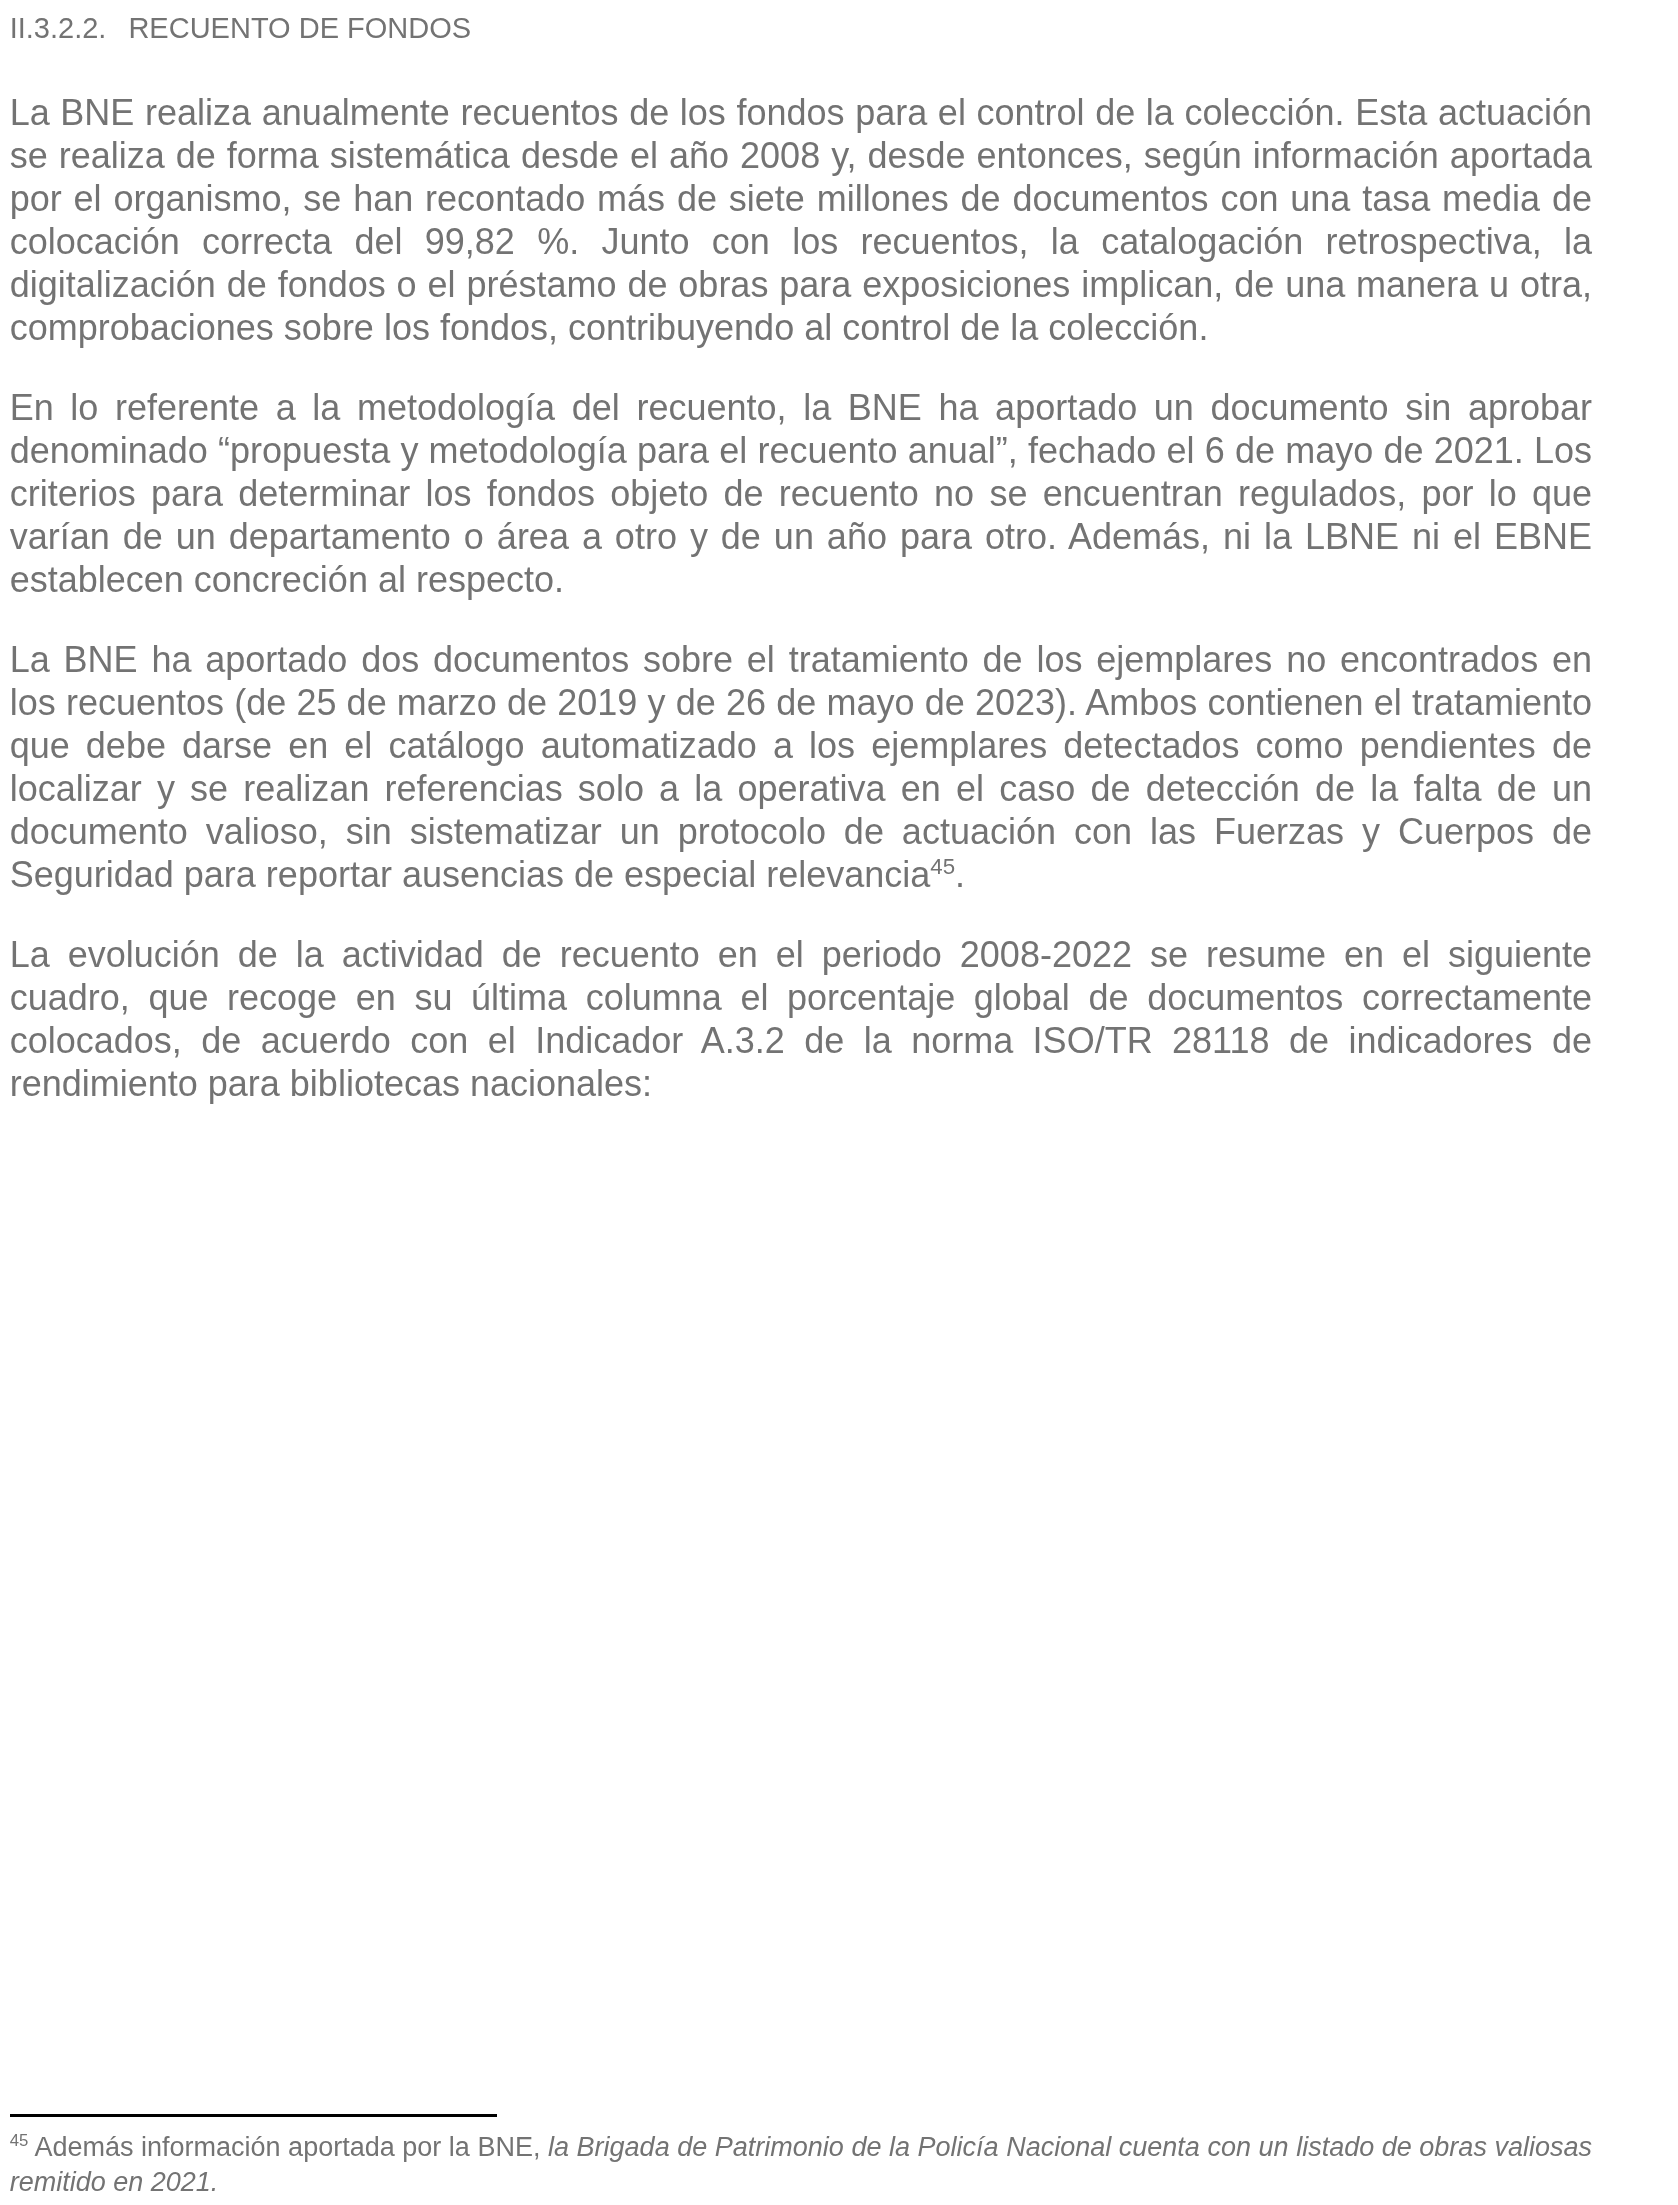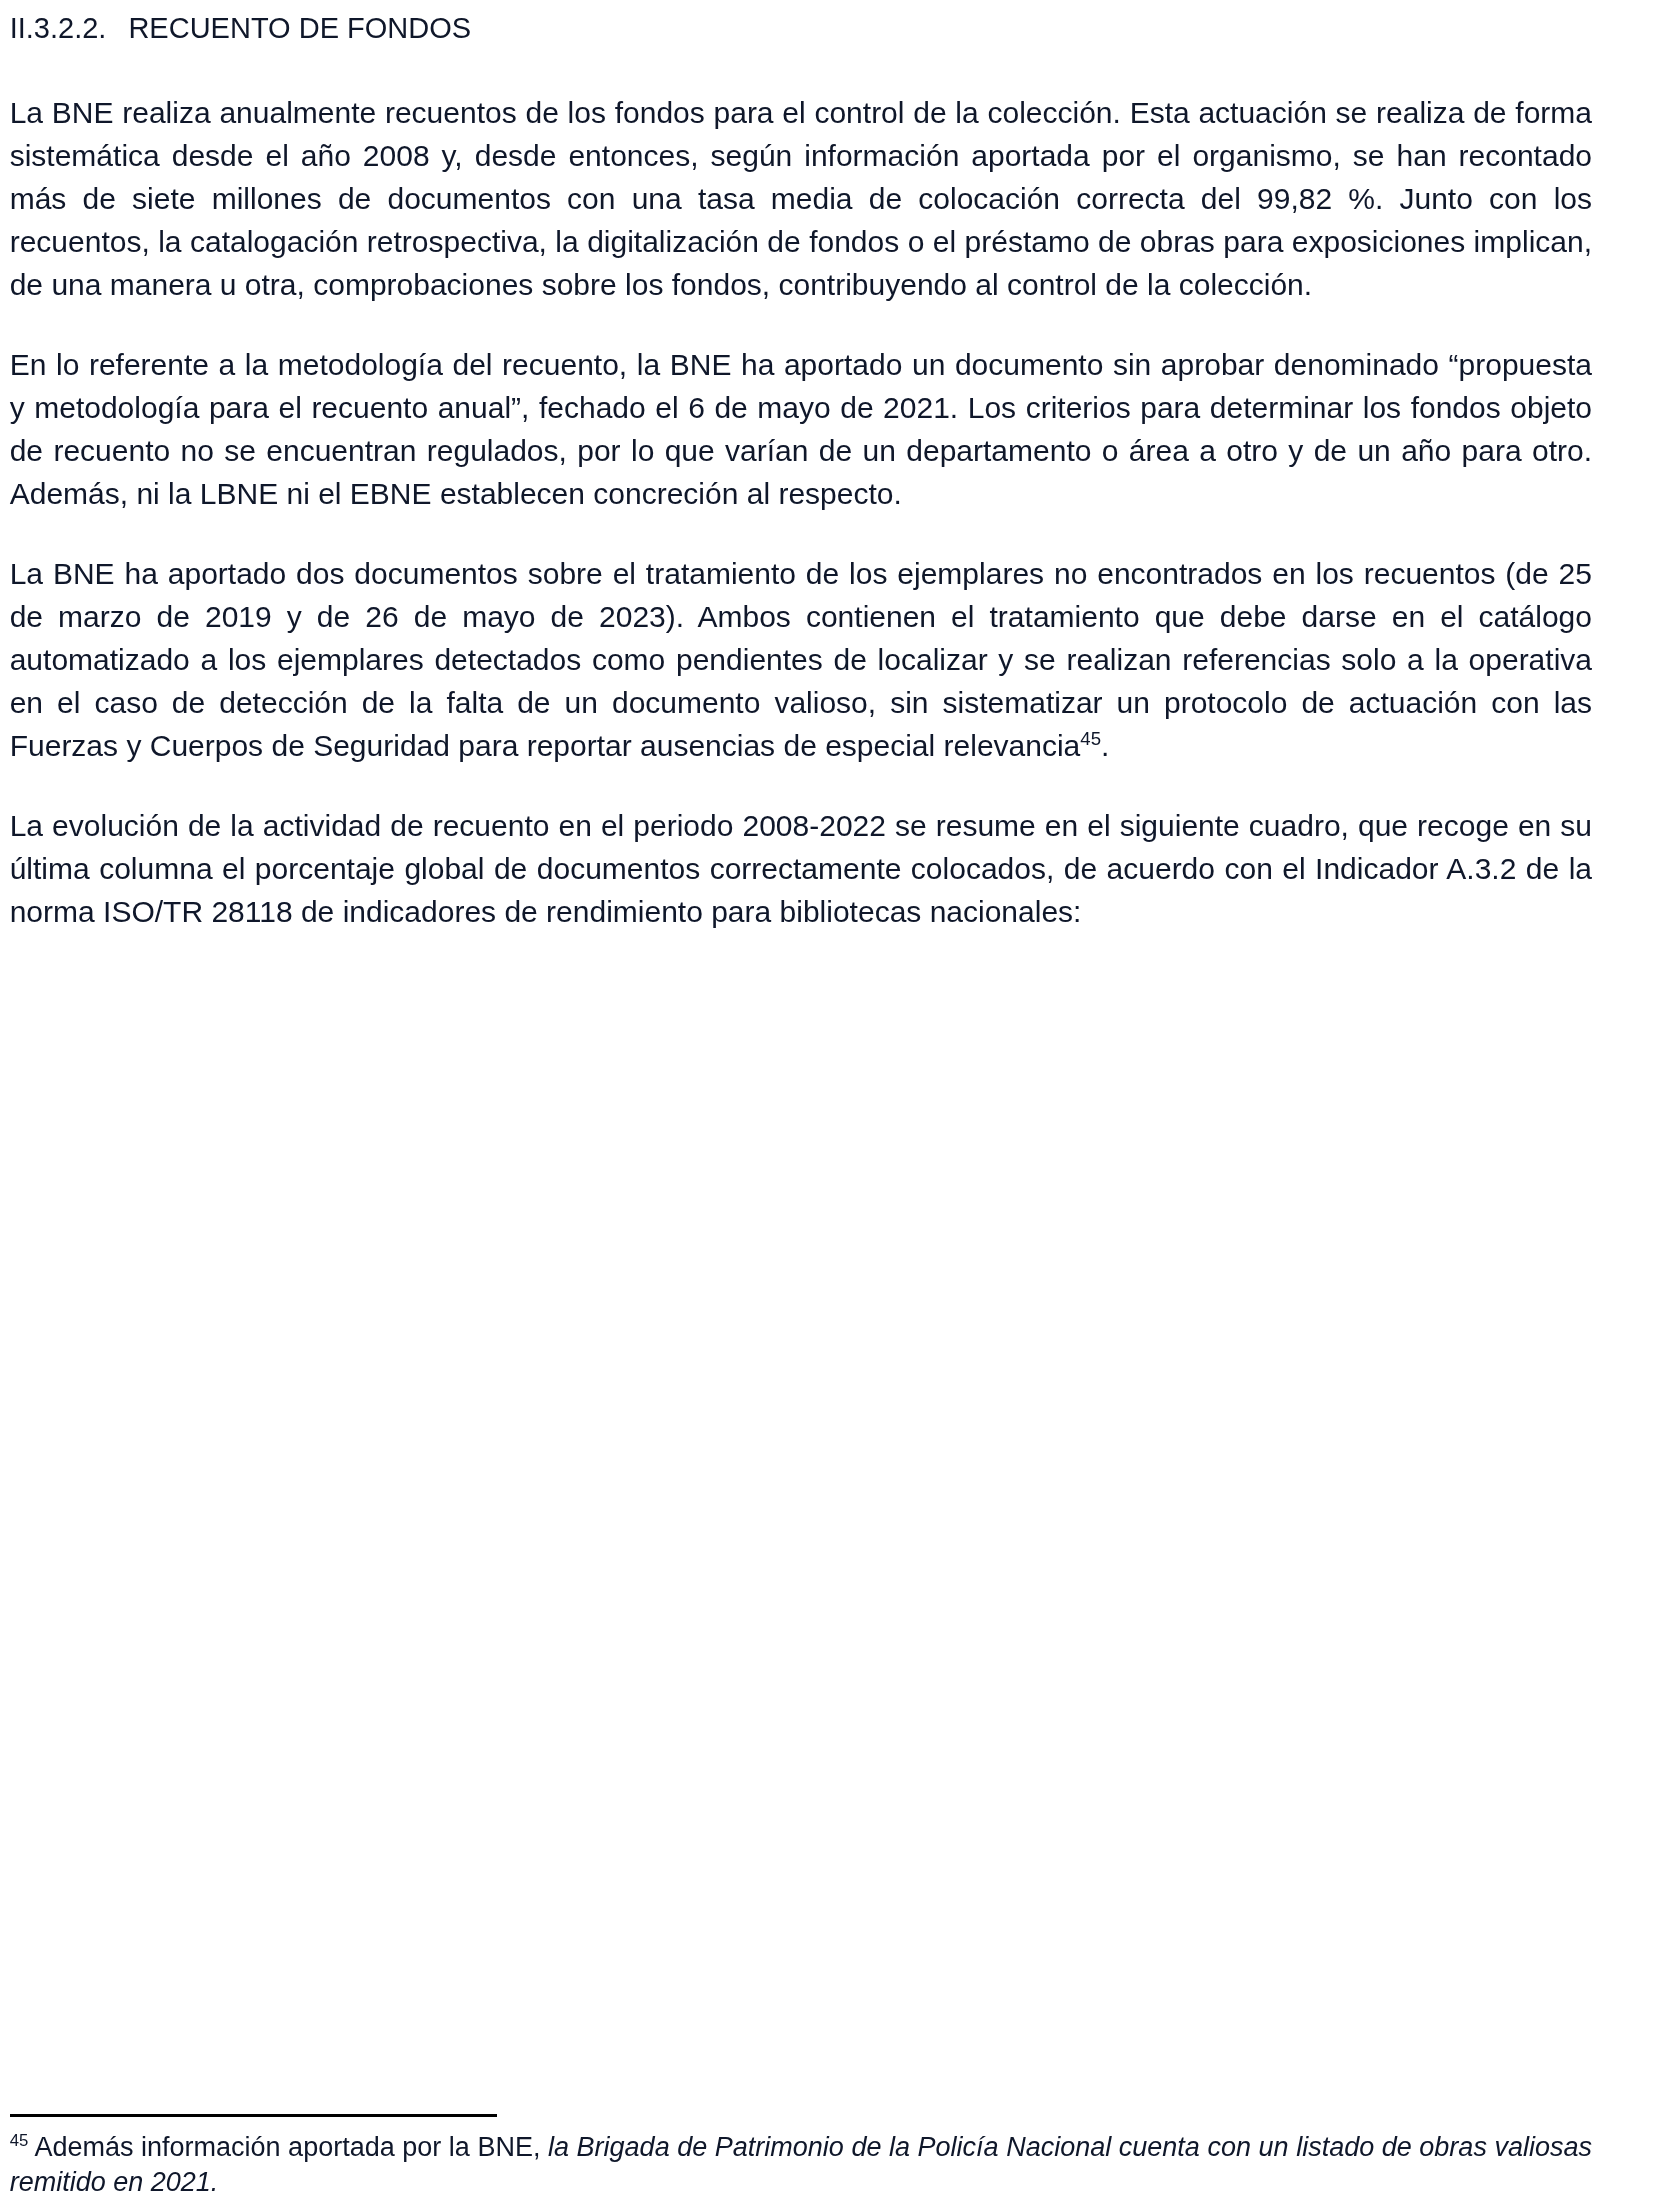--- a/index.html
+++ b/index.html
@@ -7,37 +7,37 @@
     padding: 0;
     background: #ffffff;
   }
   .page {
     position: relative;
     width: 1604px;
     height: 2205px;
     box-sizing: border-box;
     padding: 6.5px 12px 4.9px 9.7px;
     background: #ffffff;
-    color: #0f172a;
+    color: #737373;
     font-family: "Liberation Sans", "DejaVu Sans", sans-serif;
     display: flex;
     flex-direction: column;
   }
   .heading {
     font-size: 29px;
     font-weight: normal;
     line-height: 43px;
     margin: 0 0 41px 0;
     white-space: nowrap;
   }
   .h-title {
     margin-left: 22px;
   }
   .para {
-    font-size: 30px;
+    font-size: 36px;
     line-height: 43px;
     text-align: justify;
     margin: 0 0 37px 0;
   }
   .para:last-child {
     margin-bottom: 13px;
   }
   sup.fn-ref {
     font-size: 0.62em;
     line-height: 0;

